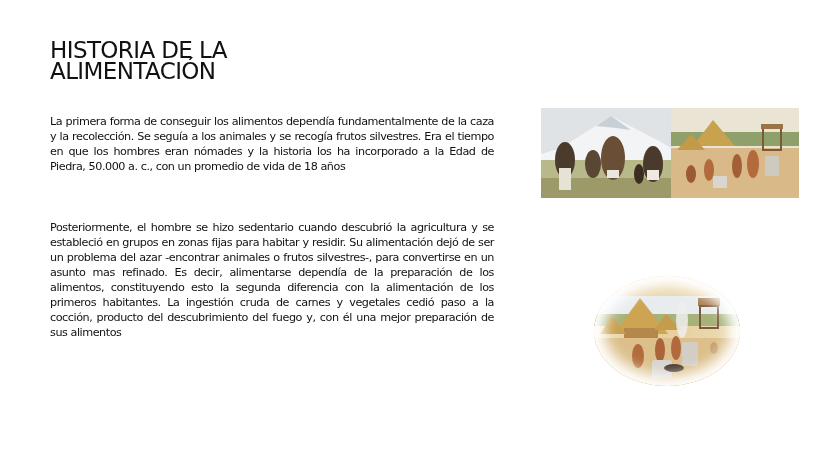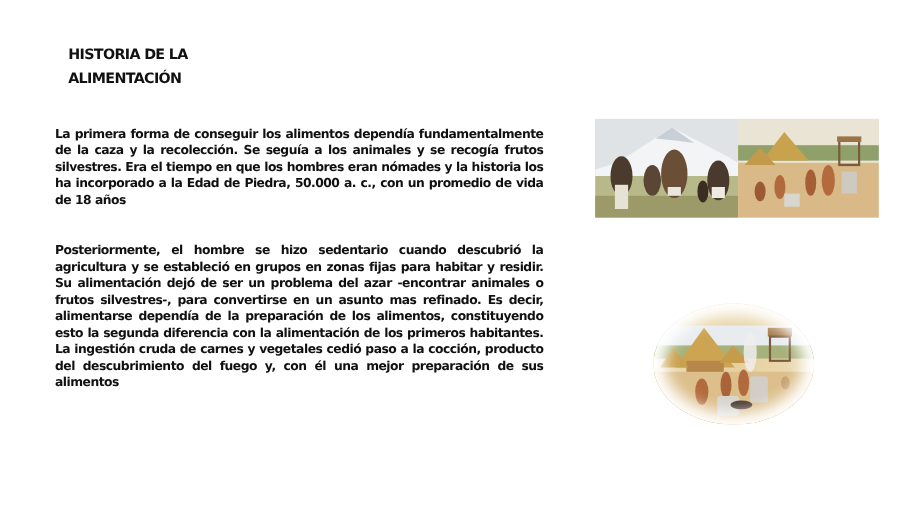--- a/index.html
+++ b/index.html
@@ -4,38 +4,37 @@
   <style>
     html, body { margin: 0; padding: 0; }
     body {
       width: 828px; height: 466px; overflow: hidden;
       background: #ffffff;
       font-family: "DejaVu Sans", sans-serif;
       color: #111111;
       position: relative;
     }
     .title {
-      position: absolute; left: 62px; top: 40px;
+      position: absolute; left: 50px; top: 40px;
       font-family: "DejaVu Sans", sans-serif;
-      font-size: 13px; line-height: 21px;
-      font-weight: bold;
+      font-size: 23px; line-height: 21px;
+      font-weight: normal;
       letter-spacing: -0.6px;
       color: #111;
       margin: 0;
     }
     .para {
       position: absolute; left: 50px;
       width: 444px;
       font-family: "DejaVu Sans", sans-serif;
       font-size: 11.2px; line-height: 15px;
       letter-spacing: -0.45px;
       text-align: justify;
       margin: 0;
       color: #111;
-      font-weight: bold;
     }
     .p1 { top: 114px; }
     .p2 { top: 220px; }
 
     .img-box { position: absolute; overflow: hidden; }
     .img-top {
       left: 541px; top: 108px; width: 258px; height: 90px;
       background: #e8e4d8;
     }
     .img-oval {

